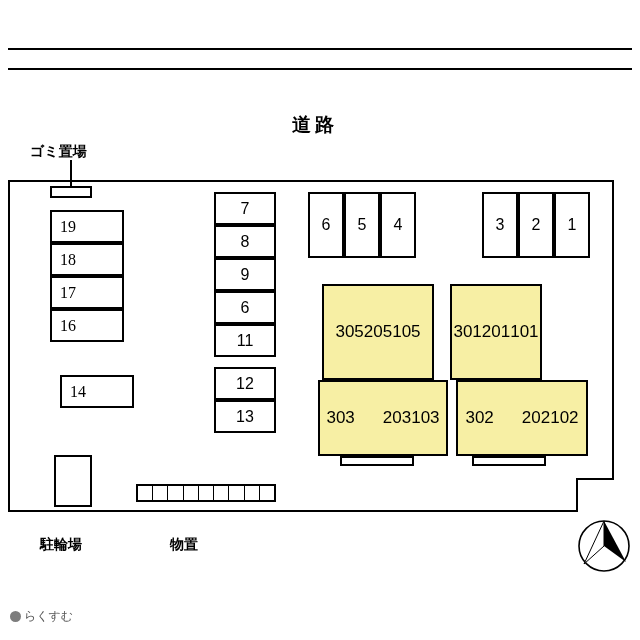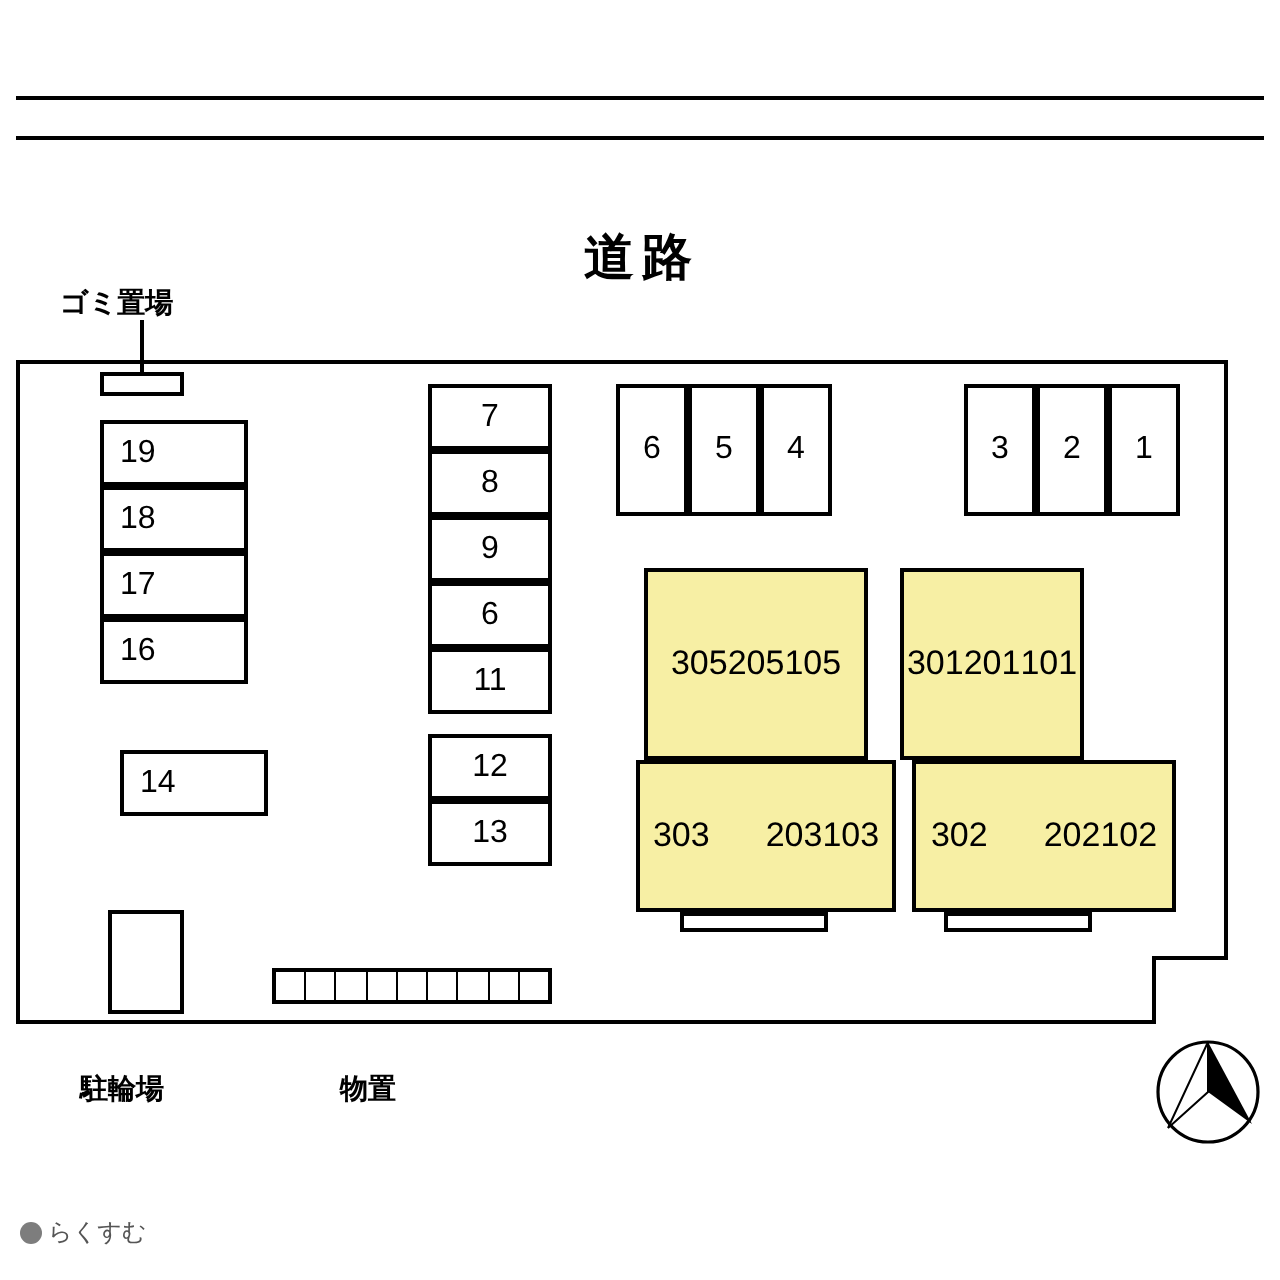--- a/index.html
+++ b/index.html
@@ -27,21 +27,21 @@
     font-family: "Liberation Sans", sans-serif;
     white-space: nowrap;
   }
   
   .road-line {
     position: absolute;
     background: #000000;
     height: 2px;
   }
   .road-text {
-    font-size: 25px;
+    font-size: 19px;
     font-weight: bold;
     letter-spacing: 4px;
   }
   .caption {
     font-size: 14px;
     font-weight: bold;
   }
   
   .cell {
     position: absolute;
@@ -49,20 +49,21 @@
     box-sizing: border-box;
     background: #ffffff;
     font-size: 16px;
     display: flex;
     align-items: center;
     justify-content: center;
   }
   .cell-left {
     justify-content: flex-start;
     padding-left: 8px;
+    font-family: Liberation Serif, serif;
   }
   
   .bld {
     position: absolute;
     border: 2px solid #000000;
     box-sizing: border-box;
     background: #f7efa4;
     display: flex;
     flex-direction: row;
     align-items: center;

